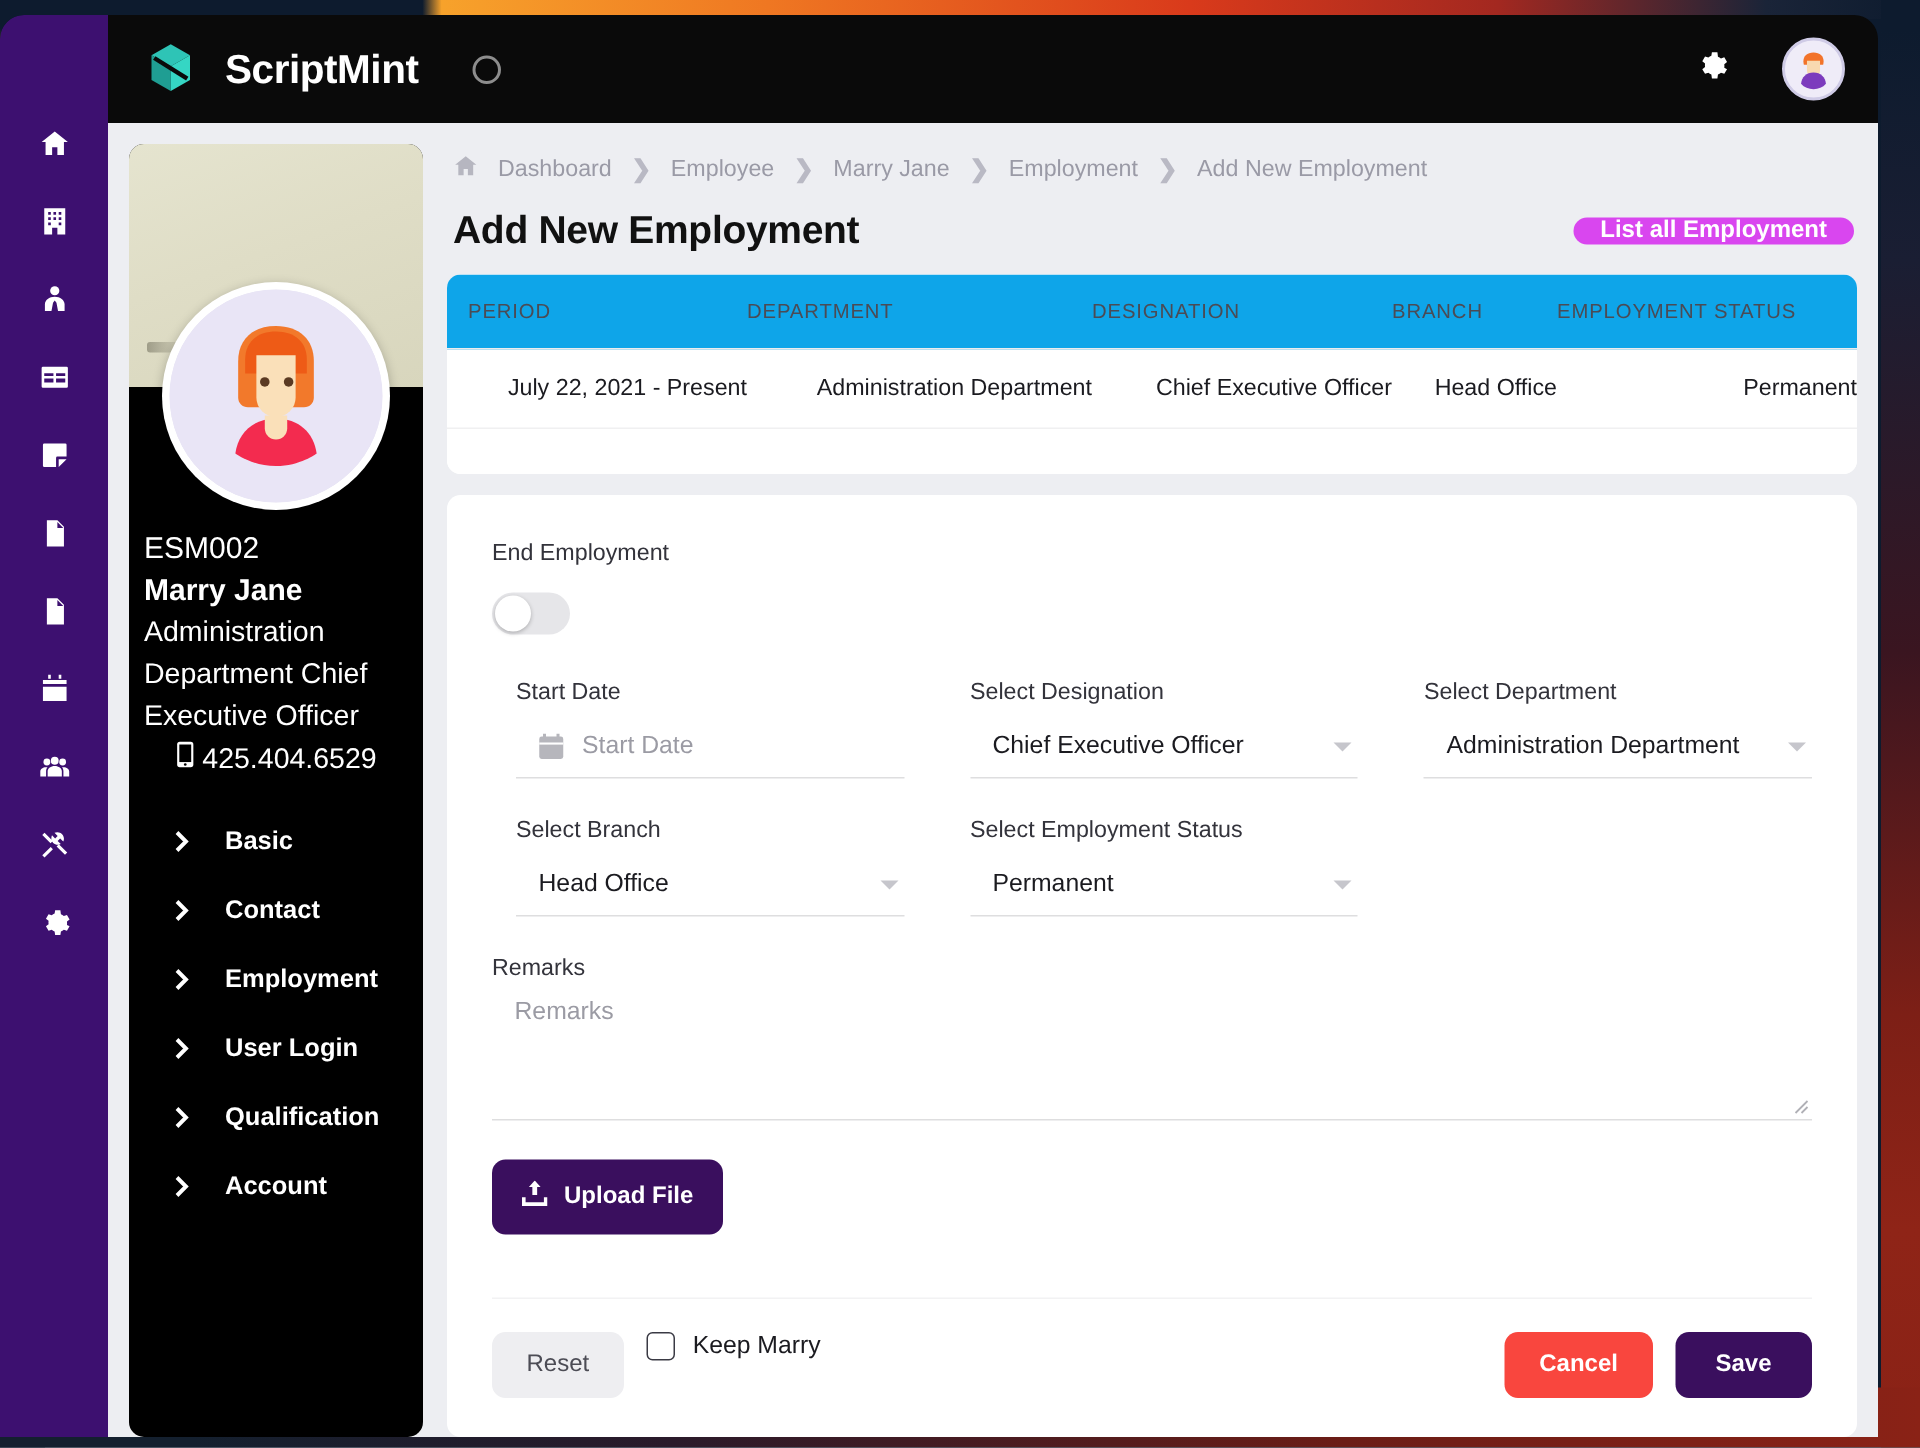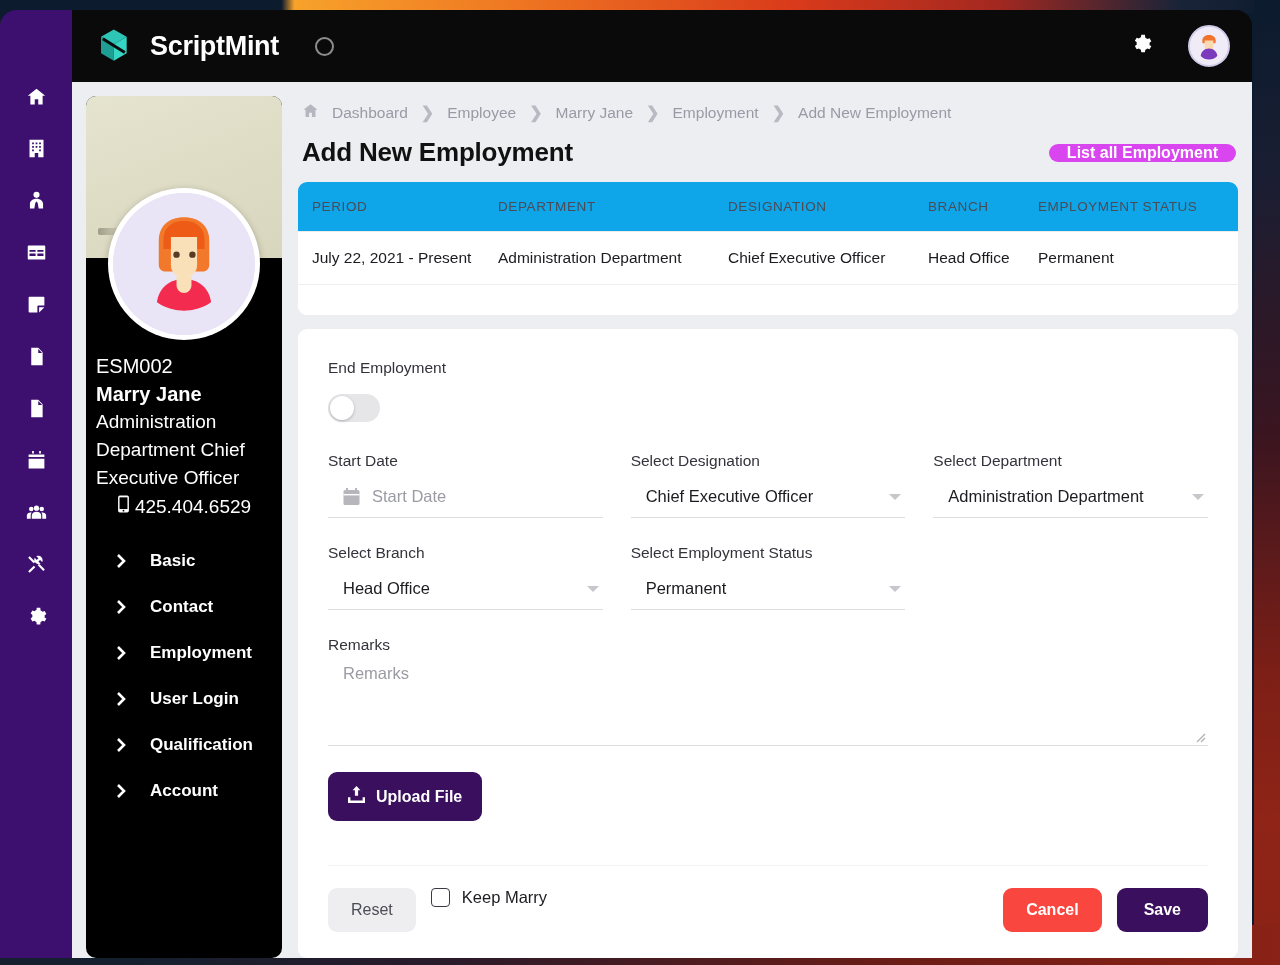--- a/index.html
+++ b/index.html
@@ -141,21 +141,21 @@
   }
 
   
   #table-card { background: #fff; border-radius: 9px; overflow: hidden; flex: 0 0 auto; }
   table { width: 100%; border-collapse: collapse; }
   thead tr { background: #0ea5e9; }
   th {
     text-align: left; font-size: 13.5px; letter-spacing: .6px; color: #4b4b55;
     font-weight: 400; padding: 17px 0 17px 0; border-bottom: 1px solid #ececed;
   }
-  td { font-size: 15.5px; color: #1b1b20; padding: 17px 0; border-bottom: 1px solid #f0f0f1; }
+  td { font-size: 15.5px; color: #1b1b20; padding: 17px 0; border-bottom: 1px solid #f0f0f1; text-align: right; }
   th:first-child, td:first-child { padding-left: 14px; }
   .col-period { width: 200px; } .col-dept { width: 230px; }
   .col-desig { width: 200px; } .col-branch { width: 110px; }
   #table-filler { height: 30px; background: #fff; }
 
   
   #form-card {
     background: #fff; border-radius: 9px; flex: 1; min-height: 0;
     padding: 30px 30px 0 30px; display: flex; flex-direction: column;
   }
@@ -166,21 +166,21 @@
     background: #e6e6e9; position: relative; cursor: pointer;
   }
   #end-emp-toggle .knob {
     position: absolute; left: 2px; top: 2px; width: 24px; height: 24px;
     border-radius: 50%; background: #fff; box-shadow: 0 1px 3px rgba(0,0,0,.25);
   }
 
   .form-grid { display: grid; grid-template-columns: 1fr 1fr 1fr; column-gap: 28px; }
   .form-row1 { margin-top: 30px; }
   .form-row2 { margin-top: 26px; }
-  .field { display: flex; flex-direction: column; }
+  .field { display: flex; flex-direction: column; margin-left: 16px; }
   .input-line {
     border-bottom: 1.5px solid #dededf; display: flex; align-items: center;
     padding: 3px 0 11px 15px; gap: 12px; cursor: pointer; min-height: 34px;
   }
   .input-line .val { font-size: 16.5px; color: #1b1b20; }
   .input-line .ph { font-size: 16.5px; color: #9b9ba4; }
   .input-line .grow { flex: 1; }
   .cal-icon svg { width: 17px; height: 18px; fill: #b6b6bc; display: block; }
   .caret { width: 0; height: 0; border-left: 6px solid transparent; border-right: 6px solid transparent;
            border-top: 6px solid #c6c6cc; margin-right: 4px; }

